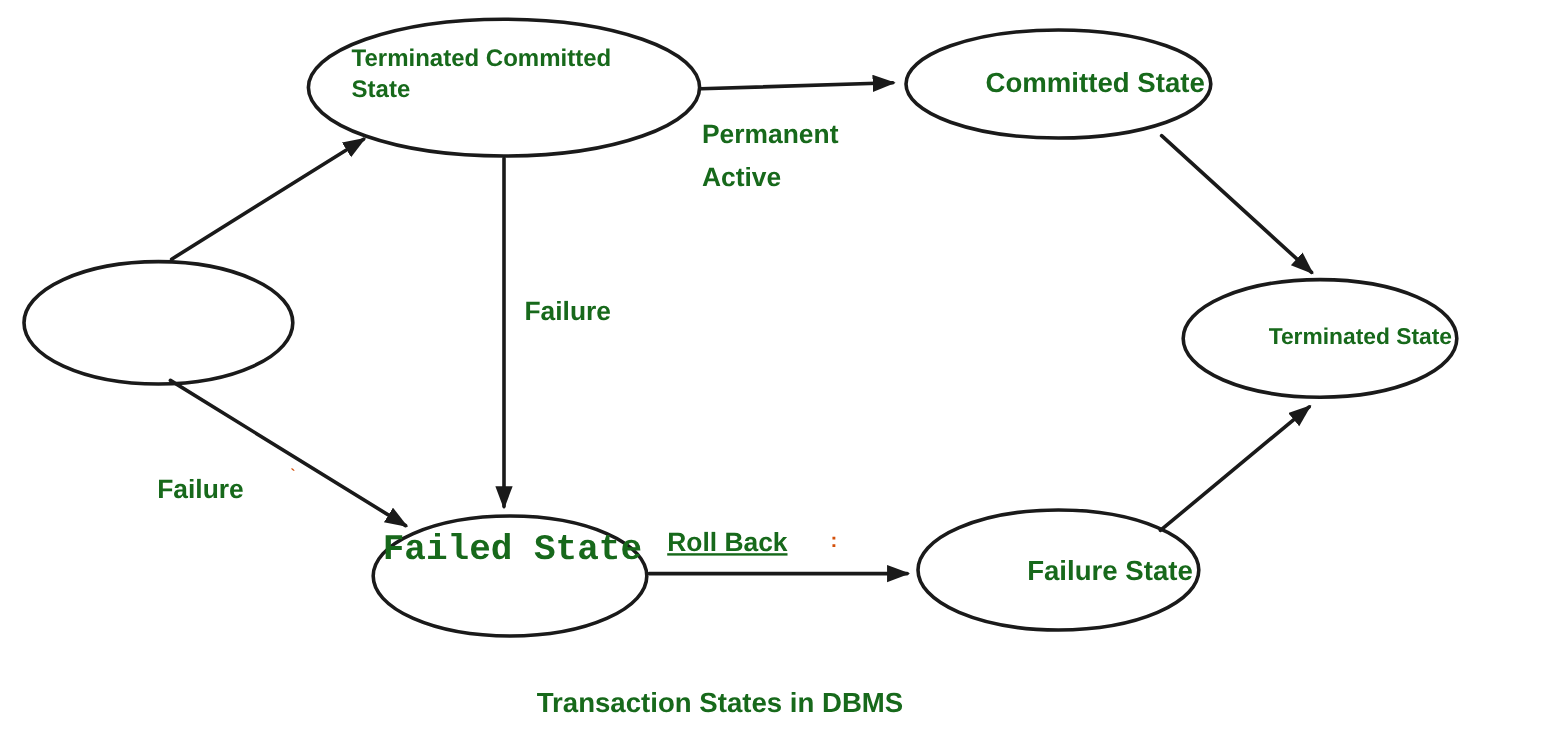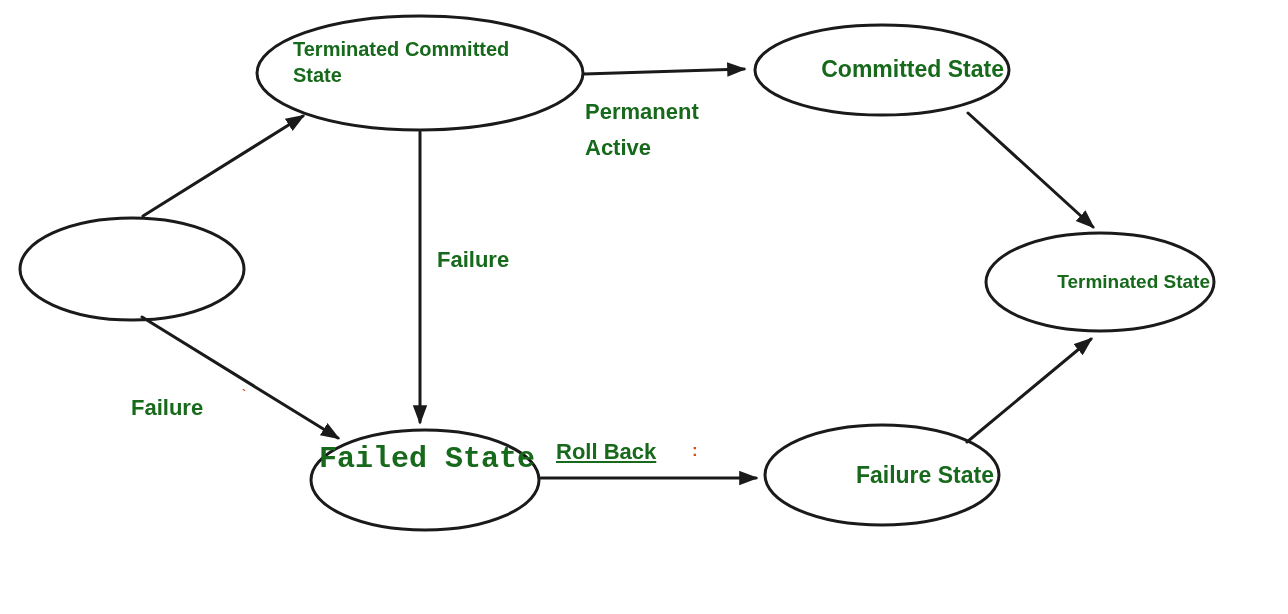--- a/index.html
+++ b/index.html
@@ -89,14 +89,15 @@
   <div class="lbl" style="left:437px; top:246px; font-size:22px;">Failure</div>
 
   <div class="lbl" style="left:131px; top:394px; font-size:22px;">Failure</div>
 
   <div class="lbl" style="left:556px; top:438px; font-size:22px;text-decoration:underline;">Roll Back</div>
 
   <div class="artifact" style="left:692px; top:441px; font-size:17px;">:</div>
 
   <div class="artifact" style="left:242px; top:388px; font-size:12px;">`</div>
 
+  <div class="title">Transaction States in DBMS</div>
 
 </div>
 
 </body></html>

